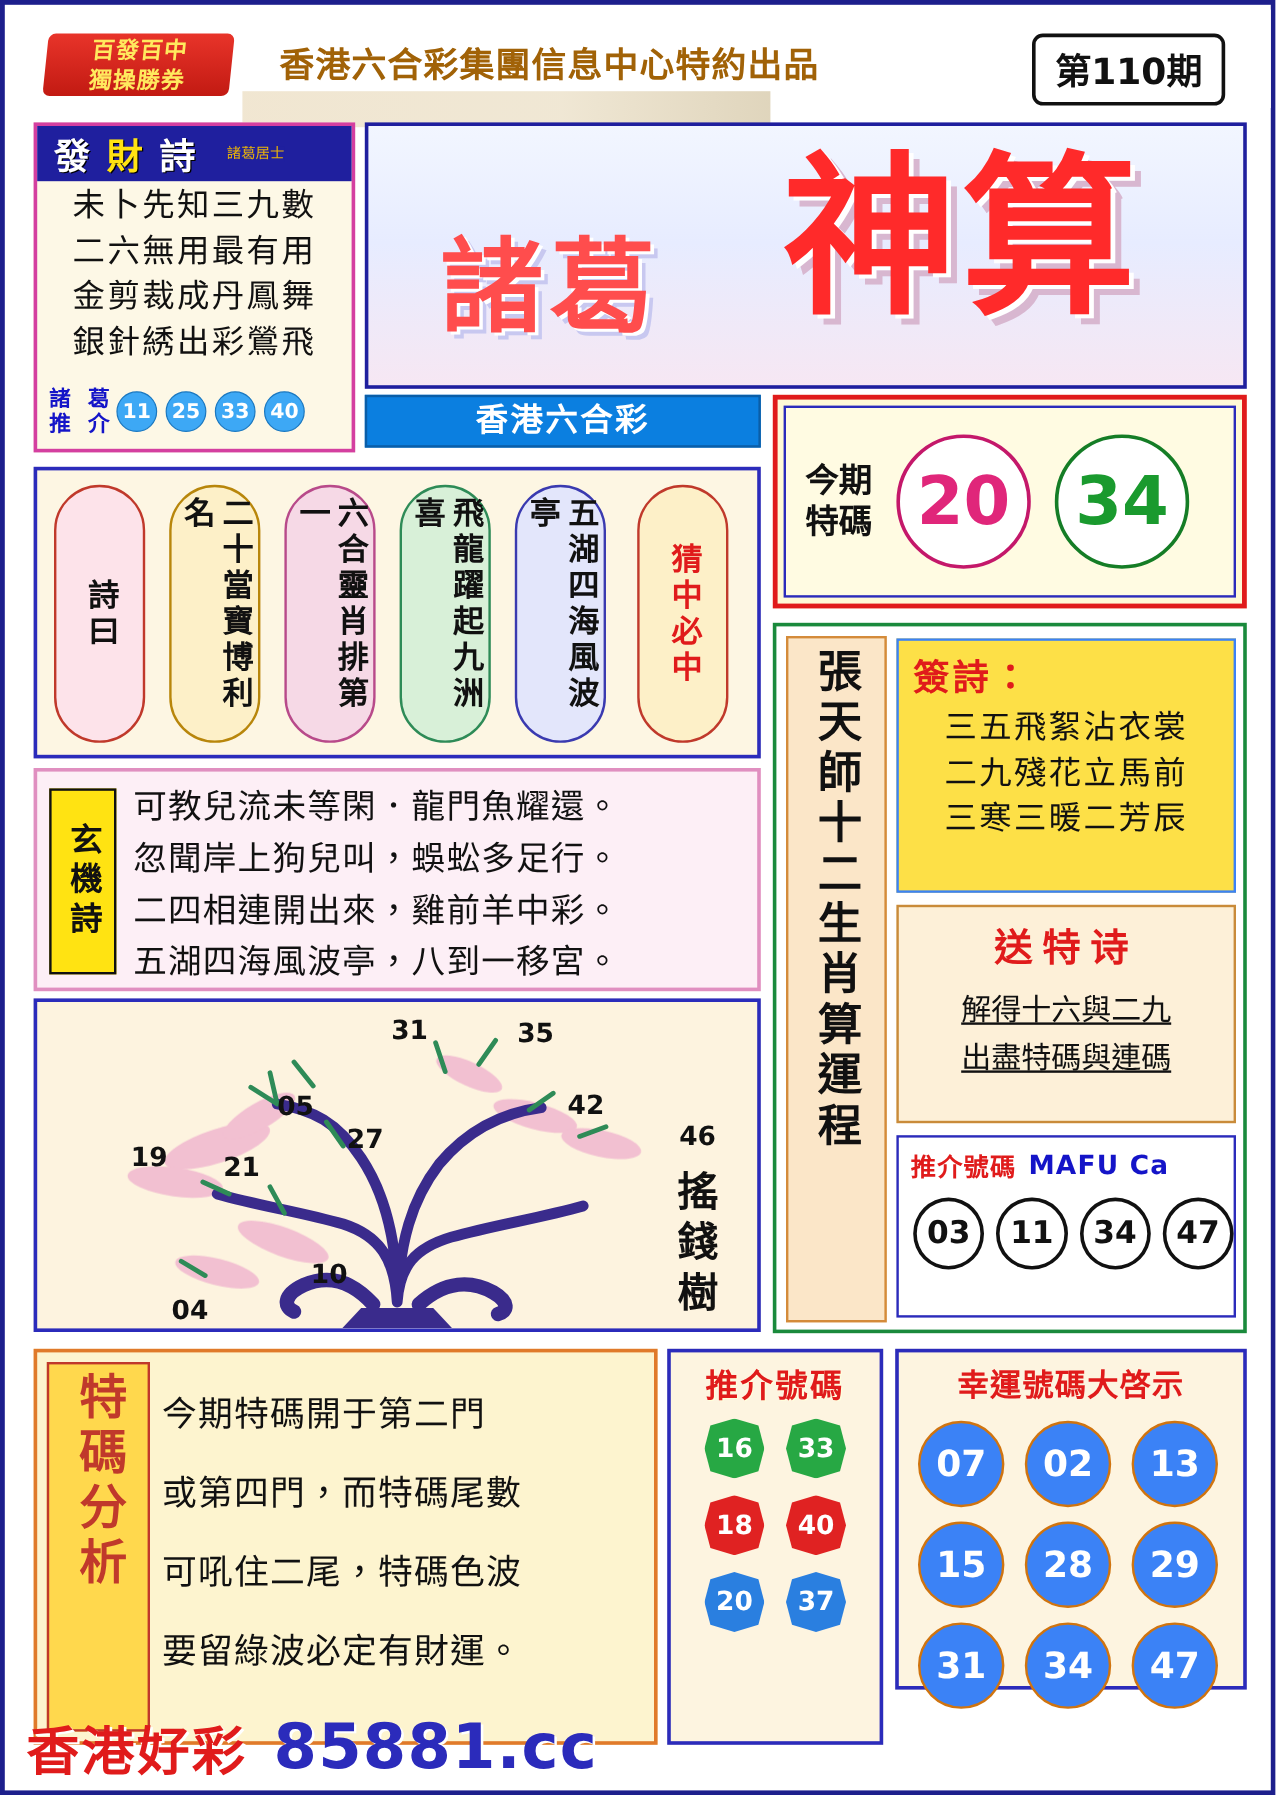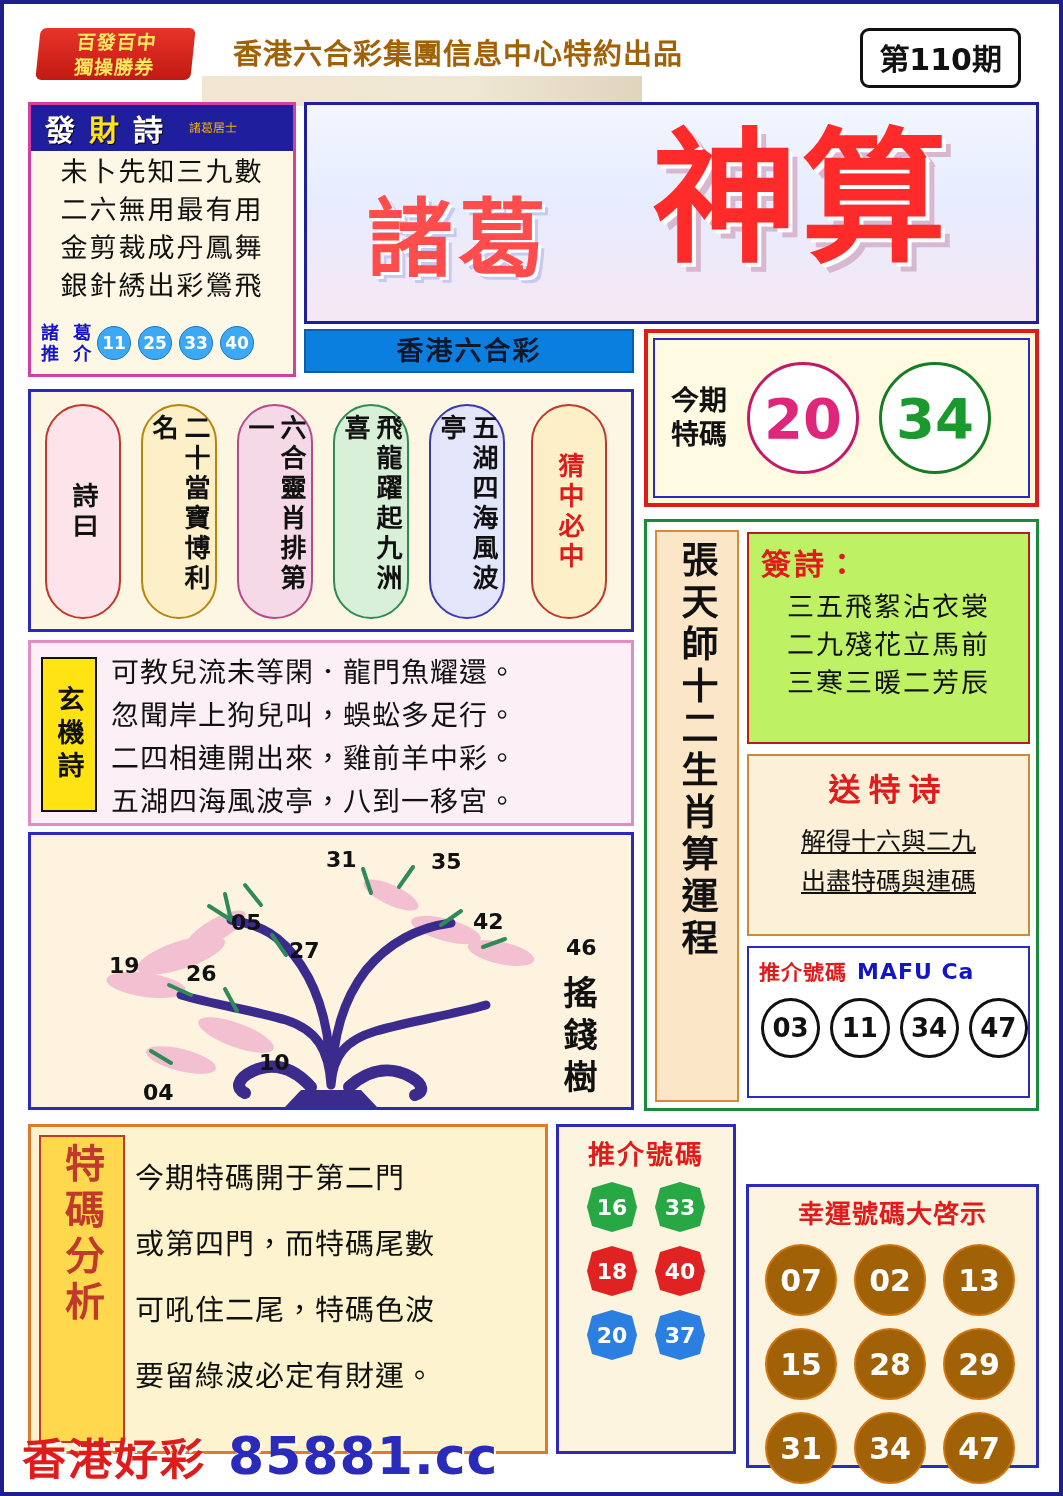--- a/index.html
+++ b/index.html
@@ -113,21 +113,21 @@
   .ta-2{
     position:absolute;left:345px;top:18px;
     font-family:"DejaVu Serif", serif;font-weight:bold;font-size:145px;
     color:#ff2a2a;
     text-shadow:4px 4px 0 #ffffff, 9px 9px 0 #d8b7d0;
     letter-spacing:4px;line-height:150px;
   }
   .hk-bar{
     position:absolute;left:300px;top:325px;width:330px;height:44px;
     background:#0b7fe0;border:2px solid #0a5ea8;box-sizing:border-box;
-    color:#0f172a;font-family:"DejaVu Sans", sans-serif;font-weight:bold;
+    color:#ffffff;font-family:"DejaVu Sans", sans-serif;font-weight:bold;
     font-size:27px;text-align:center;line-height:40px;letter-spacing:2px;
   }
   
   .special{
     position:absolute;left:640px;top:325px;width:395px;height:178px;
     border:4px solid #e01b1b;background:#fff9d6;box-sizing:border-box;
   }
   .special-inner{
     position:absolute;inset:5px;border:2px solid #2b2bbb;
     background:#fffbe2;box-sizing:border-box;
@@ -211,21 +211,21 @@
     display:flex;align-items:flex-start;justify-content:center;
     padding-top:8px;
   }
   .zhang-col span{
     writing-mode:vertical-rl;text-orientation:upright;
     font-family:"DejaVu Serif", serif;font-weight:bold;font-size:37px;
     letter-spacing:5px;color:#111;line-height:46px;
   }
   .qian{
     position:absolute;left:100px;top:10px;width:283px;height:212px;
-    border:2px solid #b91c1c;background:#bef264;box-sizing:border-box;
+    border:2px solid #3b82f6;background:#fde047;box-sizing:border-box;
   }
   .qian-title{
     margin:6px 0 0 12px;
     font-family:"DejaVu Sans", sans-serif;font-weight:bold;font-size:30px;
     color:#e01b1b;letter-spacing:3px;
   }
   .qian-lines{
     margin-top:4px;text-align:center;
     font-family:"DejaVu Serif", serif;font-size:27px;line-height:38px;
     color:#111;letter-spacing:2px;
@@ -303,35 +303,35 @@
     display:flex;align-items:center;justify-content:center;
     font-family:"DejaVu Sans", sans-serif;font-weight:bold;font-size:22px;
     color:#ffffff;
     clip-path:polygon(50% 0%,90% 12%,100% 50%,90% 88%,50% 100%,10% 88%,0% 50%,10% 12%);
   }
   .rec-ball.green{background:#27a844;}
   .rec-ball.red{background:#e02222;}
   .rec-ball.blue{background:#2a7fe0;}
   
   .lucky{
-    position:absolute;left:742px;top:1180px;width:293px;height:284px;
+    position:absolute;left:742px;top:1120px;width:293px;height:284px;
     border:3px solid #2b2bbb;background:#fdf4e0;box-sizing:border-box;
   }
   .lucky-title{
     text-align:center;margin-top:6px;
     font-family:"DejaVu Sans", sans-serif;font-weight:bold;font-size:26px;
     color:#e01b1b;letter-spacing:1px;
   }
   .lucky-grid{
     display:grid;grid-template-columns:repeat(3,1fr);
     gap:12px;padding:14px 16px 0 16px;
   }
   .lucky-ball{
     width:68px;height:68px;border-radius:50%;
-    background:#a16207;border:2px solid #d0740f;
+    background:#3b82f6;border:2px solid #d0740f;
     color:#ffffff;
     font-family:"DejaVu Sans", sans-serif;font-weight:bold;font-size:30px;
     display:flex;align-items:center;justify-content:center;
   }
   
   .footer{
     position:absolute;left:0;bottom:6px;width:100%;height:60px;
     display:flex;align-items:center;
   }
   .fw1{
@@ -457,21 +457,21 @@
         <path d="M200 85 l-22 -14 M200 85 l-6 -26 M230 70 l-16 -20 M340 58 l-8 -24 M368 52 l14 -20 M410 90 l20 -14 M452 112 l22 -8 M160 160 l-22 -10 M206 176 l-12 -22 M140 228 l-20 -12 M255 120 l-14 -20"></path>
       </g>
     </svg>
     <div class="tree-num" style="left:295px;top:12px;">31</div>
     <div class="tree-num" style="left:400px;top:14px;">35</div>
     <div class="tree-num" style="left:200px;top:75px;">05</div>
     <div class="tree-num" style="left:442px;top:74px;">42</div>
     <div class="tree-num" style="left:258px;top:103px;">27</div>
     <div class="tree-num" style="left:535px;top:100px;">46</div>
     <div class="tree-num" style="left:78px;top:118px;">19</div>
-    <div class="tree-num" style="left:155px;top:126px;">26</div>
+    <div class="tree-num" style="left:155px;top:126px;">21</div>
     <div class="tree-num" style="left:228px;top:215px;">10</div>
     <div class="tree-num" style="left:112px;top:245px;">04</div>
     <div class="tree-word">搖錢樹</div>
   </div>
 
   <div class="zhang-wrap">
     <div class="zhang-col">
       <span>張天師十二生肖算運程</span>
     </div>
 

